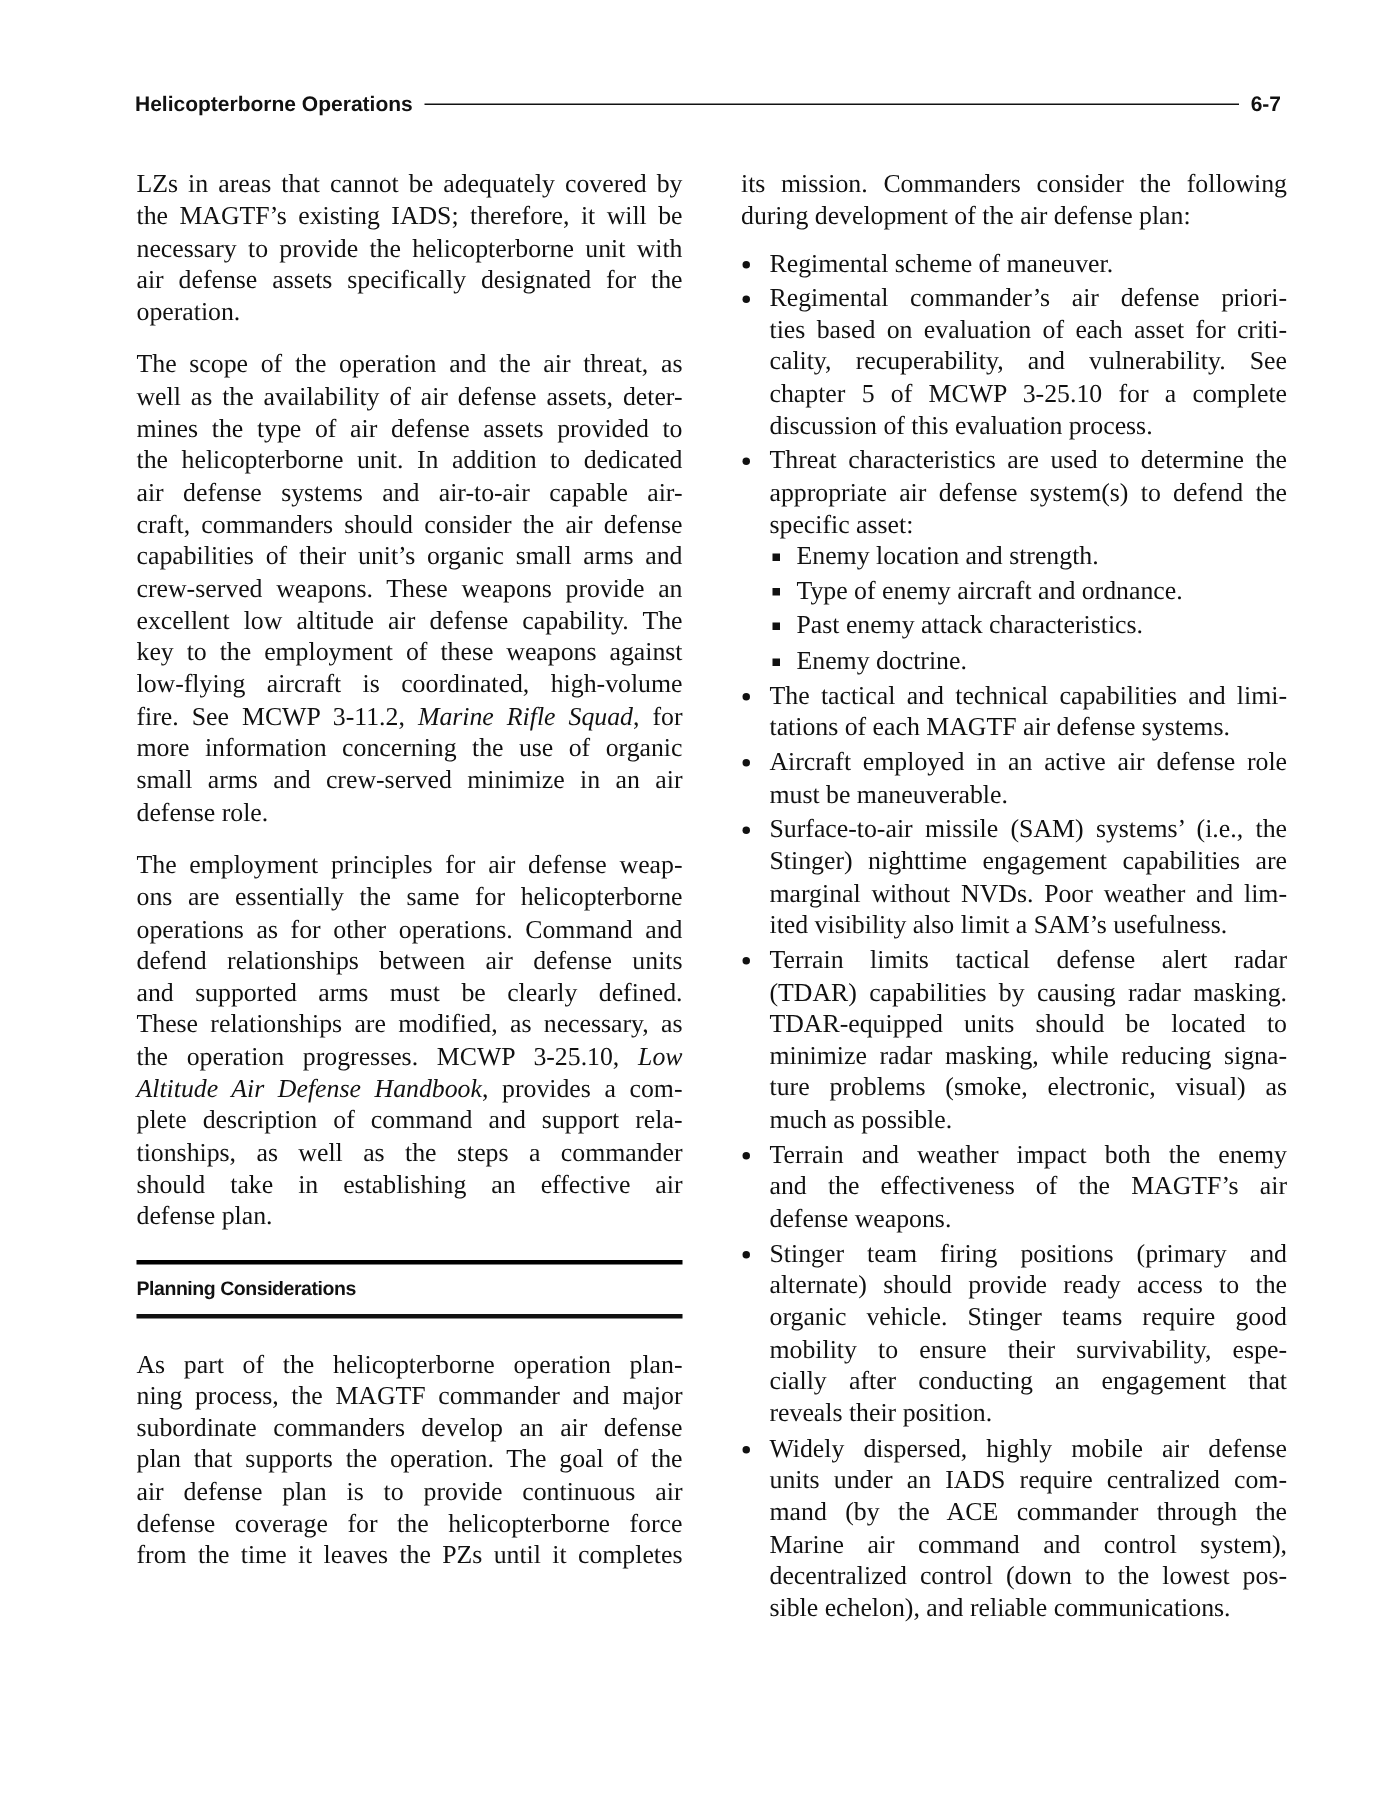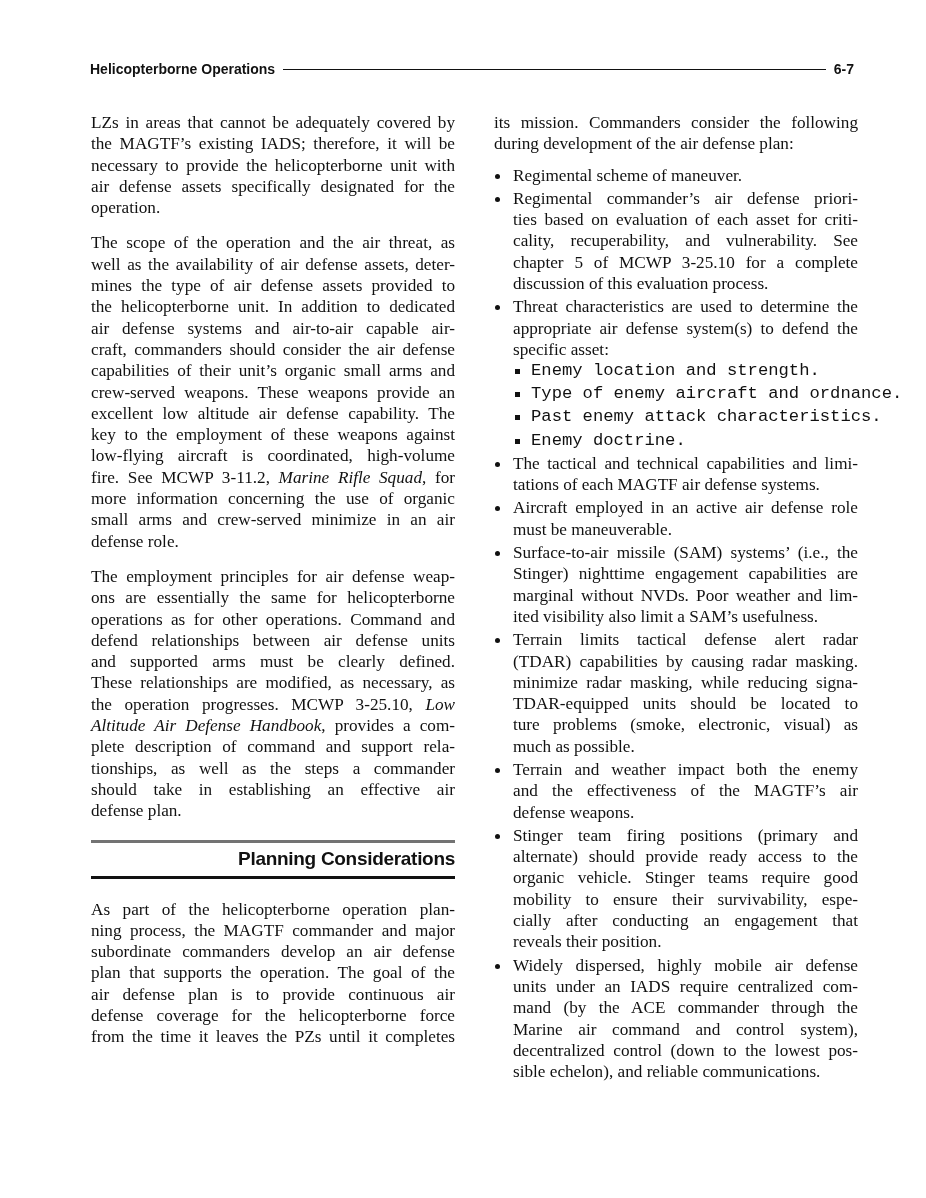--- a/index.html
+++ b/index.html
@@ -17,32 +17,31 @@
       font-family: "Liberation Serif", serif; font-size: 17.2px; line-height: 21.3px; color: #111; }
     .col-left { left: 91px; }
     .col-right { left: 494px; }
 
     .line { display: block; white-space: nowrap; text-align: justify; text-align-last: justify; height: 21.3px; }
     .line.last { text-align-last: left; }
     .para { margin: 0 0 14px 0; }
 
     .section-heading {
       margin: 18px 0 20px 0; width: 364px;
-      border-top: 3px solid #737373; border-bottom: 3px solid #111;
+      border-top: 3px solid #000000; border-bottom: 3px solid #111;
       padding: 4px 0 5px 0;
-      font-family: "Liberation Sans", sans-serif; font-weight: bold; font-size: 19px; line-height: 24px;
+      font-family: "Liberation Sans", sans-serif; font-weight: bold; font-size: 13px; line-height: 24px;
       letter-spacing: -0.3px;
-      text-align: right;
     }
 
     .bullet-list { margin: 10px 0 0 0; padding: 0; list-style: none; }
     .bullet { position: relative; padding-left: 19px; margin-bottom: 2px; }
     .bullet .dot { position: absolute; left: 1px; top: 9px; width: 5px; height: 5px; border-radius: 50%; background: #111; }
     .sub-list { margin: 0; padding: 0; list-style: none; }
-    .sub-bullet { position: relative; padding-left: 18px; margin-bottom: 1.8px; font-family: Liberation Mono, monospace; }
+    .sub-bullet { position: relative; padding-left: 18px; margin-bottom: 1.8px; }
     .sub-bullet .sq { position: absolute; left: 2px; top: 9px; width: 5px; height: 5px; background: #111; }
     .bullet .line { width: 345px; }
     .sub-bullet .line { width: 327px; }
     em { font-style: italic; }
   </style>
 </head>
 <body>
 
 <div class="page">
 
@@ -165,22 +164,22 @@
         <span class="dot"></span>
         <span class="line">Surface-to-air missile (SAM) systems’ (i.e., the</span>
         <span class="line">Stinger) nighttime engagement capabilities are</span>
         <span class="line">marginal without NVDs. Poor weather and lim-</span>
         <span class="line last">ited visibility also limit a SAM’s usefulness.</span>
       </li>
       <li class="bullet">
         <span class="dot"></span>
         <span class="line">Terrain limits tactical defense alert radar</span>
         <span class="line">(TDAR) capabilities by causing radar masking.</span>
+        <span class="line">TDAR-equipped units should be located to</span>
         <span class="line">minimize radar masking, while reducing signa-</span>
-        <span class="line">TDAR-equipped units should be located to</span>
         <span class="line">ture problems (smoke, electronic, visual) as</span>
         <span class="line last">much as possible.</span>
       </li>
       <li class="bullet">
         <span class="dot"></span>
         <span class="line">Terrain and weather impact both the enemy</span>
         <span class="line">and the effectiveness of the MAGTF’s air</span>
         <span class="line last">defense weapons.</span>
       </li>
       <li class="bullet">

